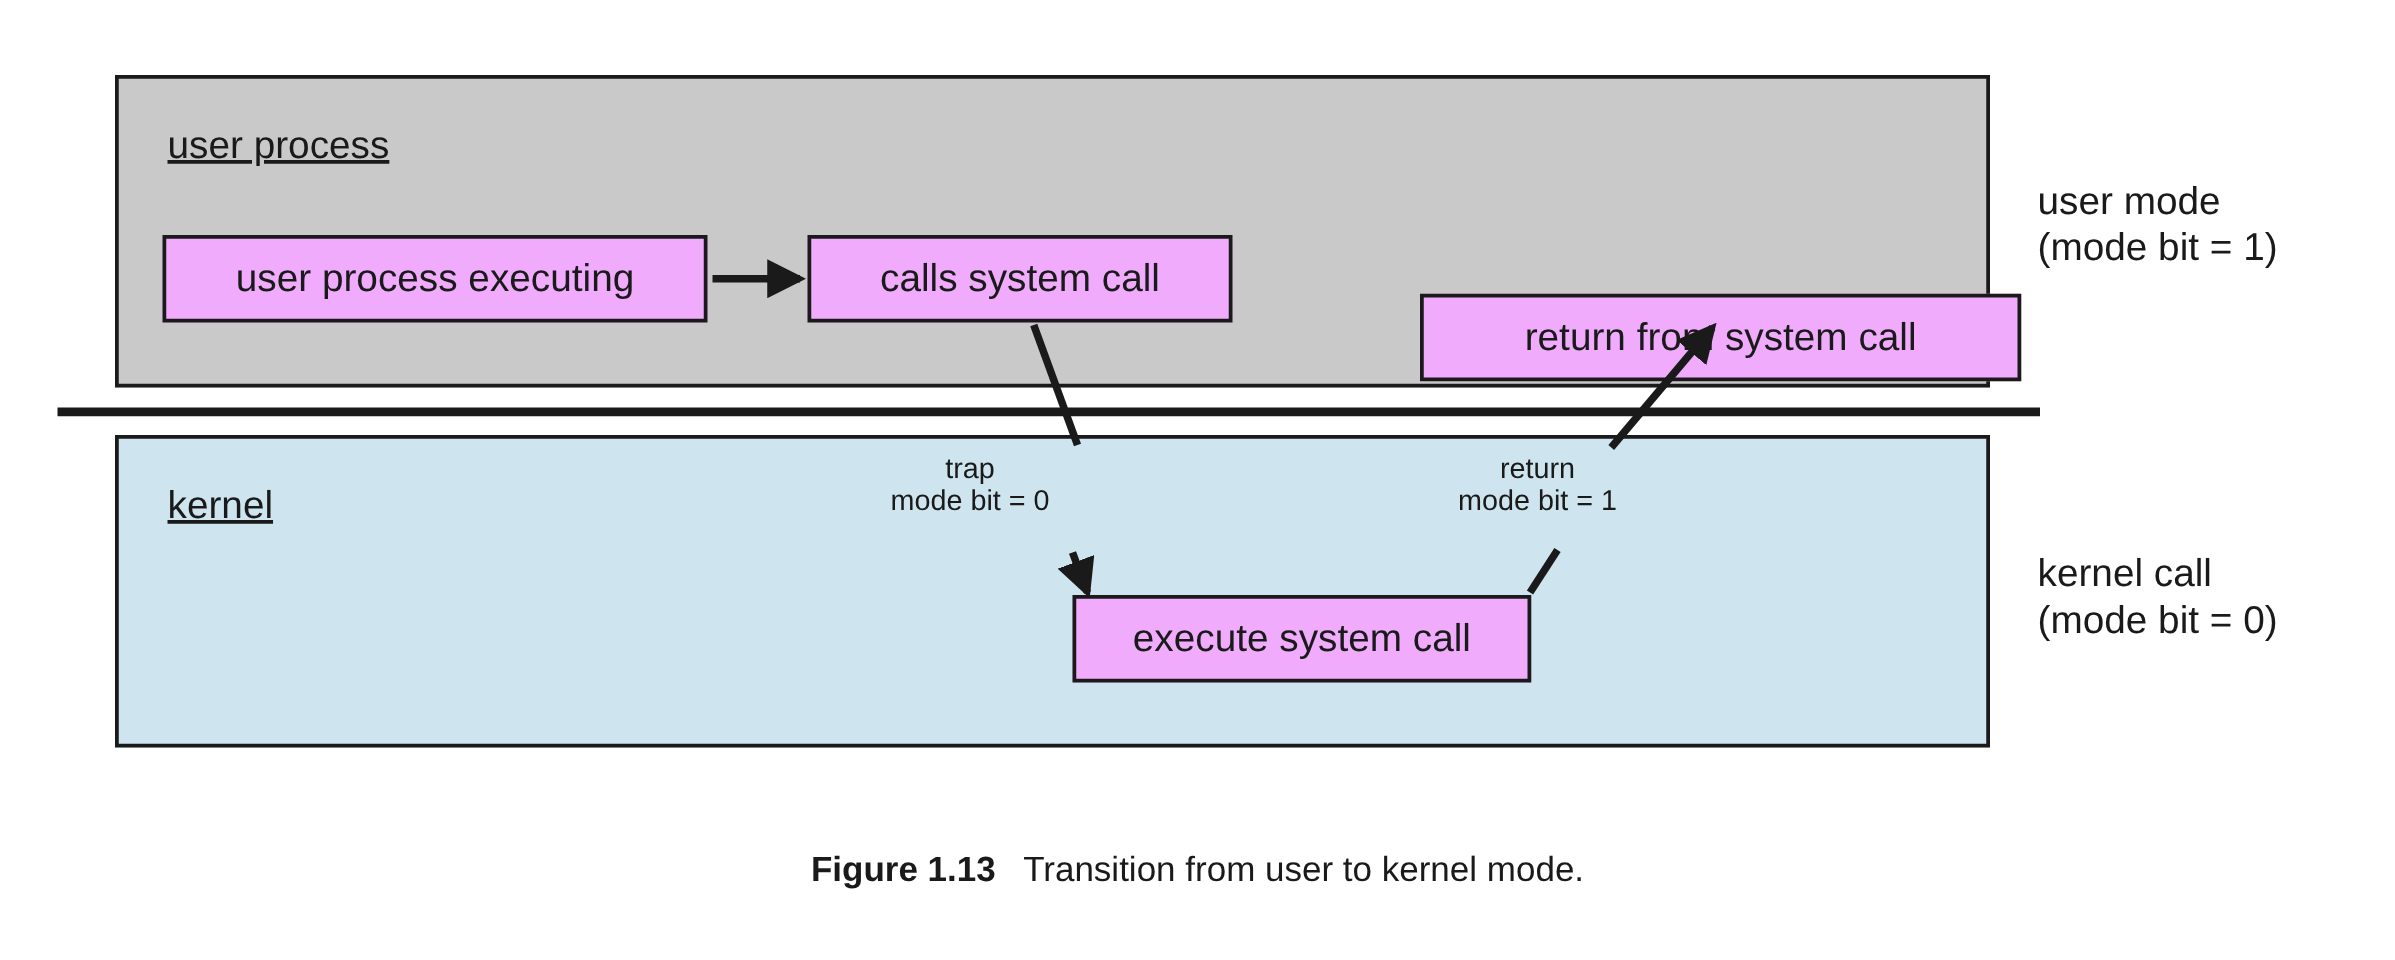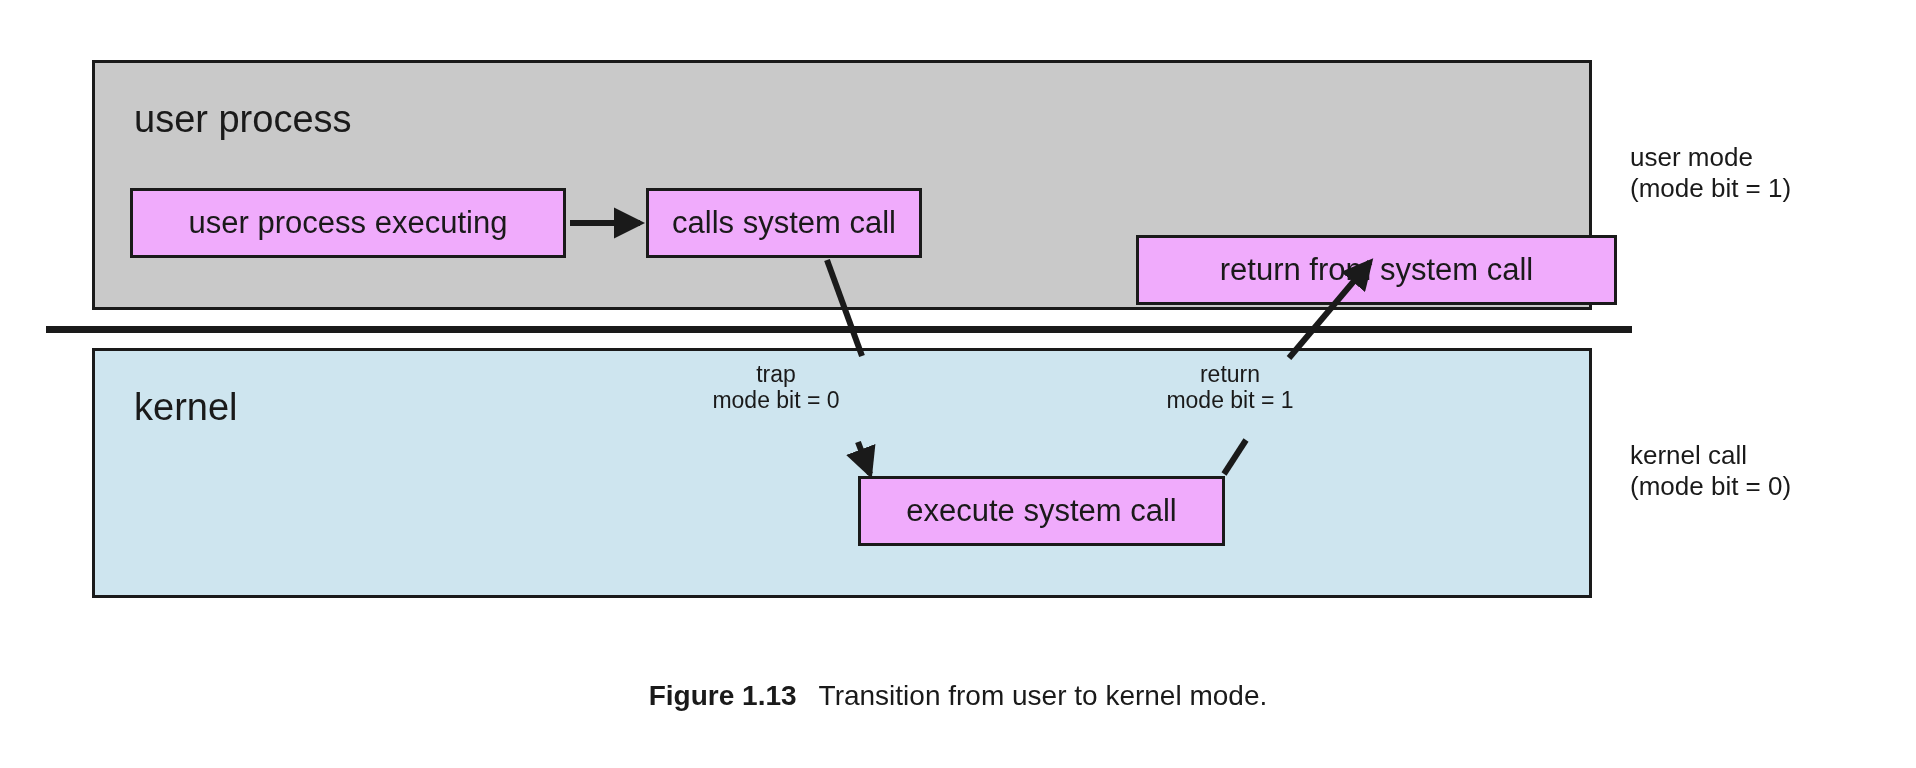--- a/index.html
+++ b/index.html
@@ -36,23 +36,24 @@
   #kernel-band {
     left: 92px;
     top: 348px;
     width: 1500px;
     height: 250px;
     background: #cee5ef;
   }
 
   .band-label {
     position: absolute;
-    font-size: 38px;
+    font-size: 31px;
     line-height: 1;
     white-space: nowrap;
+    text-decoration: underline;
   }
   #user-process-label { left: 134px; top: 100px; }
   #kernel-label       { left: 134px; top: 388px; }
 
   
   #mode-divider {
     position: absolute;
     left: 46px;
     top: 326px;
     width: 1586px;
@@ -67,39 +68,39 @@
     border: 3px solid #1a1a1a;
     box-sizing: border-box;
     display: flex;
     align-items: center;
     justify-content: center;
     font-size: 31px;
     white-space: nowrap;
     padding: 0 22px;
   }
   #box-user-exec     { left: 130px;  top: 188px; width: 436px; height: 70px; }
-  #box-calls-syscall { left: 646px;  top: 188px; width: 276px; height: 70px; }
+  #box-calls-syscall { left: 646px;  top: 188px; width: 340px; height: 70px; }
   #box-return-from   { left: 1136px; top: 188px; width: 481px; height: 70px; margin-top: 47px; }
   #box-execute       { left: 858px;  top: 476px; width: 367px; height: 70px; }
 
   
   .annot {
     position: absolute;
     font-size: 23px;
     line-height: 1.12;
     text-align: center;
     white-space: nowrap;
   }
   #trap-annot   { left: 646px;  top: 362px; width: 260px; }
   #return-annot { left: 1100px; top: 362px; width: 260px; }
 
   
   .side-label {
     position: absolute;
-    font-size: 26px;
+    font-size: 31px;
     line-height: 1.2;
     white-space: nowrap;
   }
   #user-mode-side   { left: 1630px; top: 142px; }
   #kernel-mode-side { left: 1630px; top: 440px; }
 
   
   #caption {
     position: absolute;
     left: 0;

